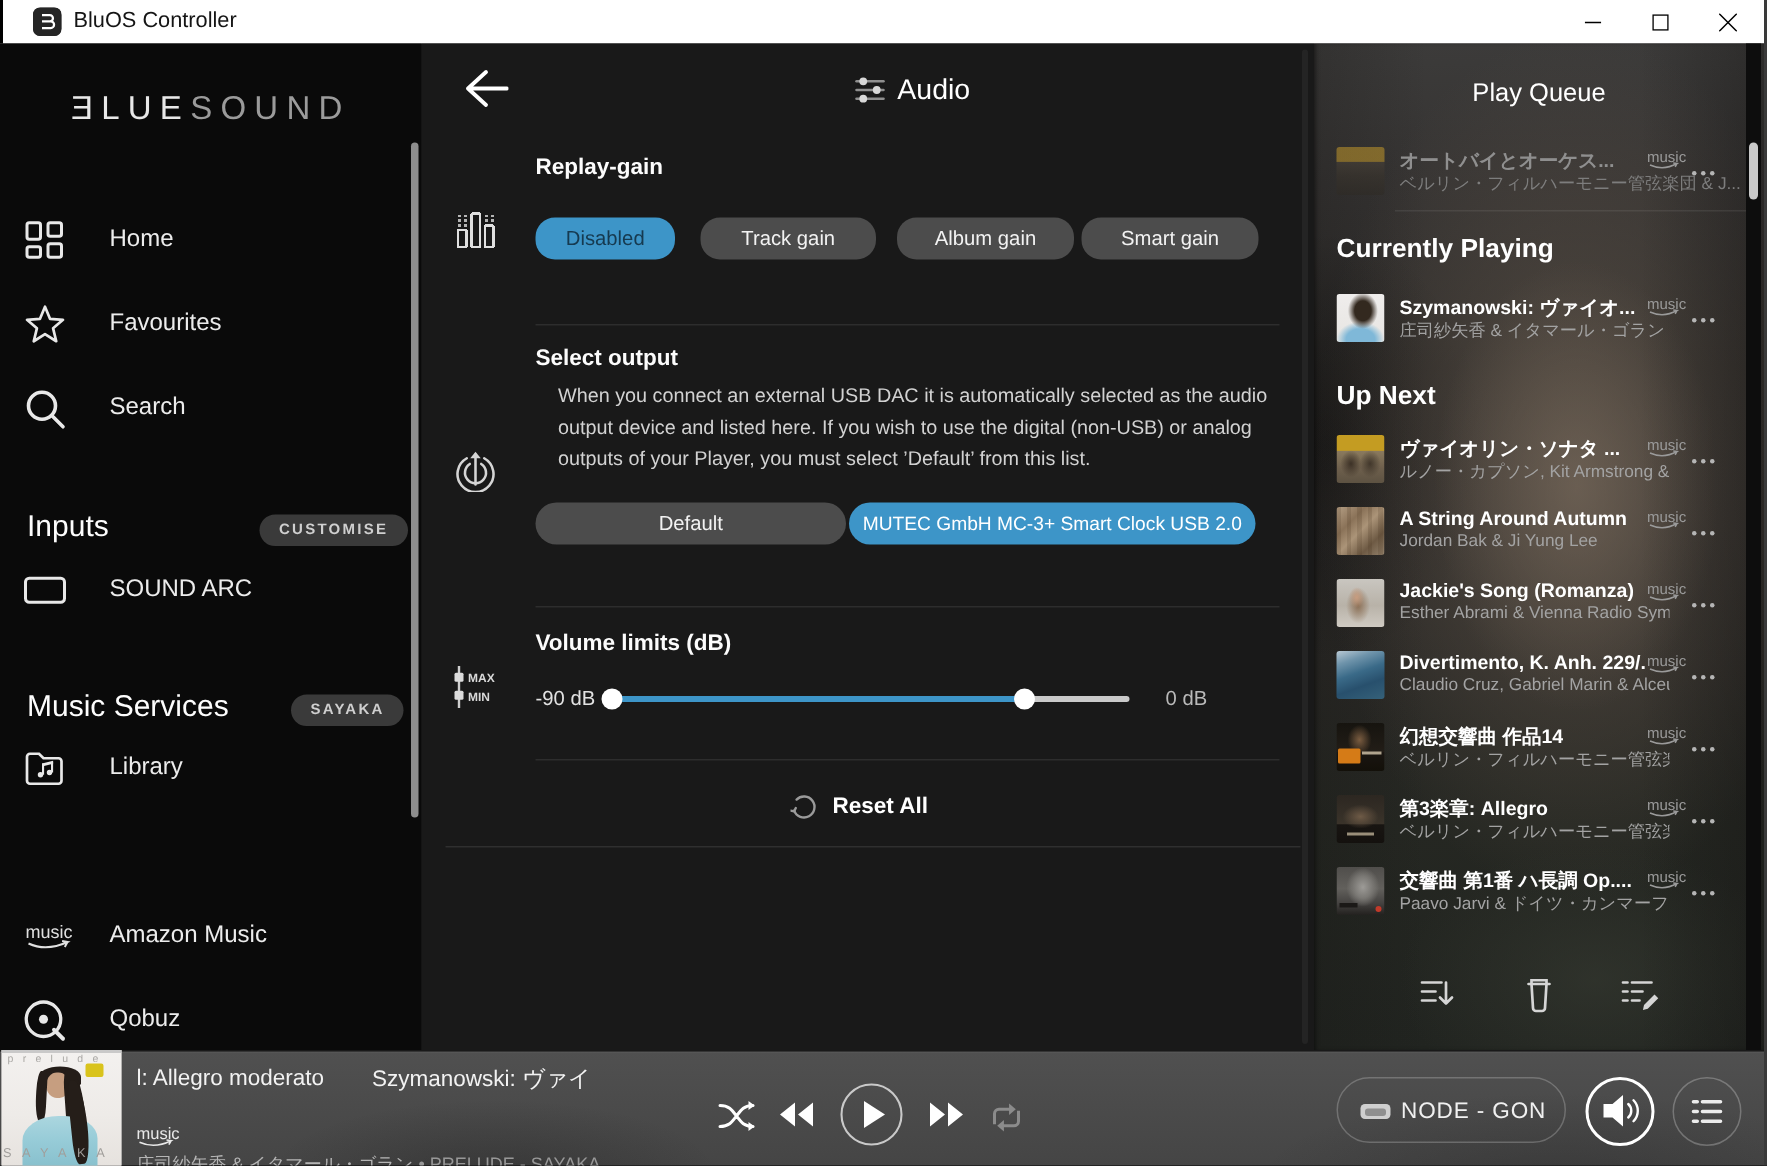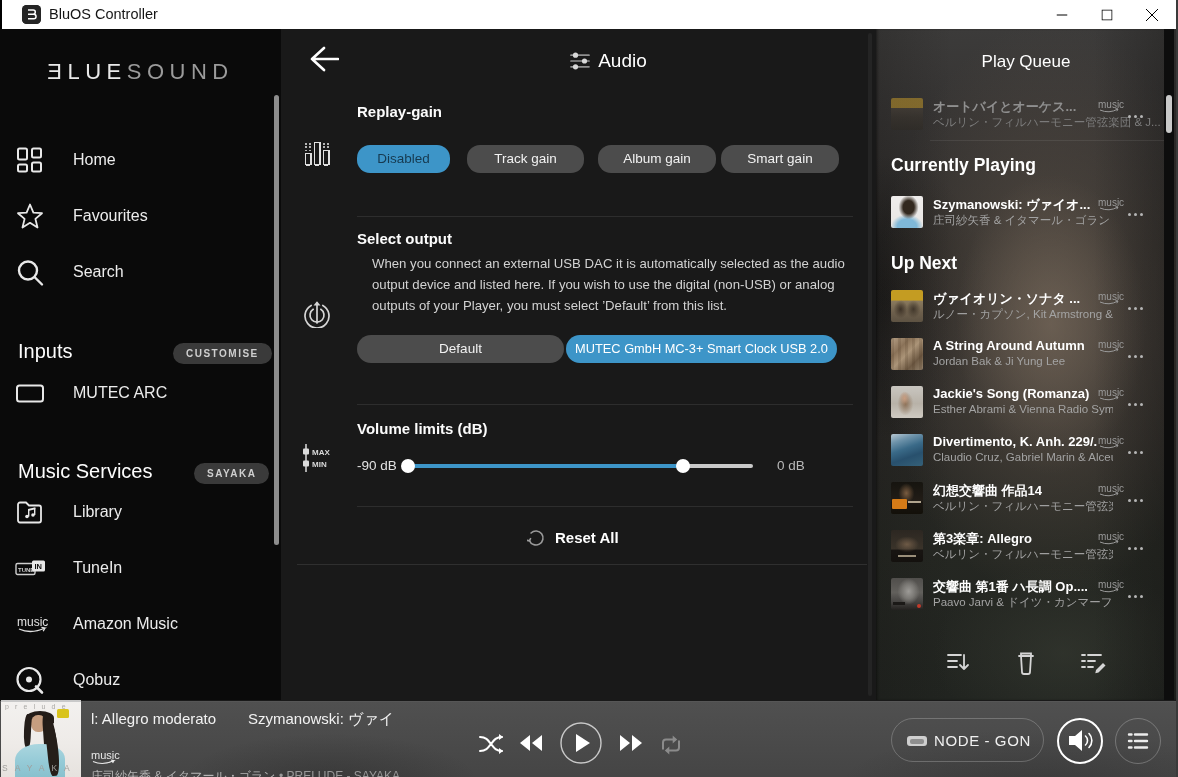--- a/index.html
+++ b/index.html
@@ -145,45 +145,36 @@
           <line x1="20" y1="20" x2="27" y2="27"></line>
         </svg></div>
       <div class="lbl">Search</div>
     </div>
   <div class="side-head" style="top:311px">Inputs</div>
   <div class="pill" style="left:173px; top:314px;">CUSTOMISE</div>
   <div class="side-row" style="top:347px">
       <div class="ic" id="ic-tv"><svg width="30" height="30" viewBox="0 0 30 30" fill="none" stroke="#e8e8e8" stroke-width="2">
 <rect x="2" y="7" width="26" height="16" rx="2.5"></rect>
         </svg></div>
-      <div class="lbl">MUTEC ARC</div>
+      <div class="lbl">SOUND ARC</div>
     </div>
   <div class="side-head" style="top:431px">Music Services</div>
   <div class="pill" style="left:194px; top:434px;">SAYAKA</div>
   <div class="side-row" style="top:466px">
       <div class="ic" id="ic-lib"><svg width="30" height="30" viewBox="0 0 30 30" fill="none" stroke="#e8e8e8" stroke-width="1.8">
 <path d="M3 7 a2 2 0 0 1 2 -2 h6 l3 3 h10 a2 2 0 0 1 2 2 v13 a2 2 0 0 1 -2 2 h-19 a2 2 0 0 1 -2 -2 z"></path>
 <g fill="#e8e8e8" stroke="none">
             <circle cx="12" cy="19" r="1.8"></circle>
             <circle cx="18" cy="17.5" r="1.8"></circle>
             <rect x="13" y="11.5" width="1.4" height="7.5"></rect>
             <rect x="19" y="10.5" width="1.4" height="7"></rect>
             <path d="M13 11.5 l7.4 -1.8 v2 l-7.4 1.8 z"></path>
           </g>
         </svg></div>
       <div class="lbl">Library</div>
-    </div>
-  <div class="side-row" style="top:522px">
-      <div class="ic" id="ic-tunein"><svg width="32" height="30" viewBox="0 0 32 30">
-<rect x="1" y="10" width="19" height="11" rx="1.5" fill="none" stroke="#cfcfcf" stroke-width="1.4"></rect>
-<text x="3" y="18.5" font-size="6" fill="#cfcfcf" font-family="Liberation Sans" font-weight="bold">TUNE</text>
-<rect x="17" y="7" width="13" height="11" rx="1.5" fill="#e8e8e8"></rect>
-<text x="19.5" y="15.5" font-size="7.5" fill="#111" font-family="Liberation Sans" font-weight="bold">IN</text>
-        </svg></div>
-      <div class="lbl">TuneIn</div>
     </div>
   <div class="side-row" style="top:578px">
       <div class="ic" id="ic-amzn"><svg width="34" height="30" viewBox="0 0 34 30">
 <text x="2" y="16" font-size="12" fill="#e0e0e0" font-family="Liberation Sans">music</text>
 <path d="M4 19.5 Q 16 25 30 18.5 l-3.6 -0.7 m3.6 0.7 l-1.8 3.3" fill="none" stroke="#e0e0e0" stroke-width="1.3"></path>
         </svg></div>
       <div class="lbl">Amazon Music</div>
     </div>
   <div class="side-row" style="top:634px">
       <div class="ic" id="ic-qobuz"><svg width="30" height="30" viewBox="0 0 30 30" fill="none" stroke="#e8e8e8">

